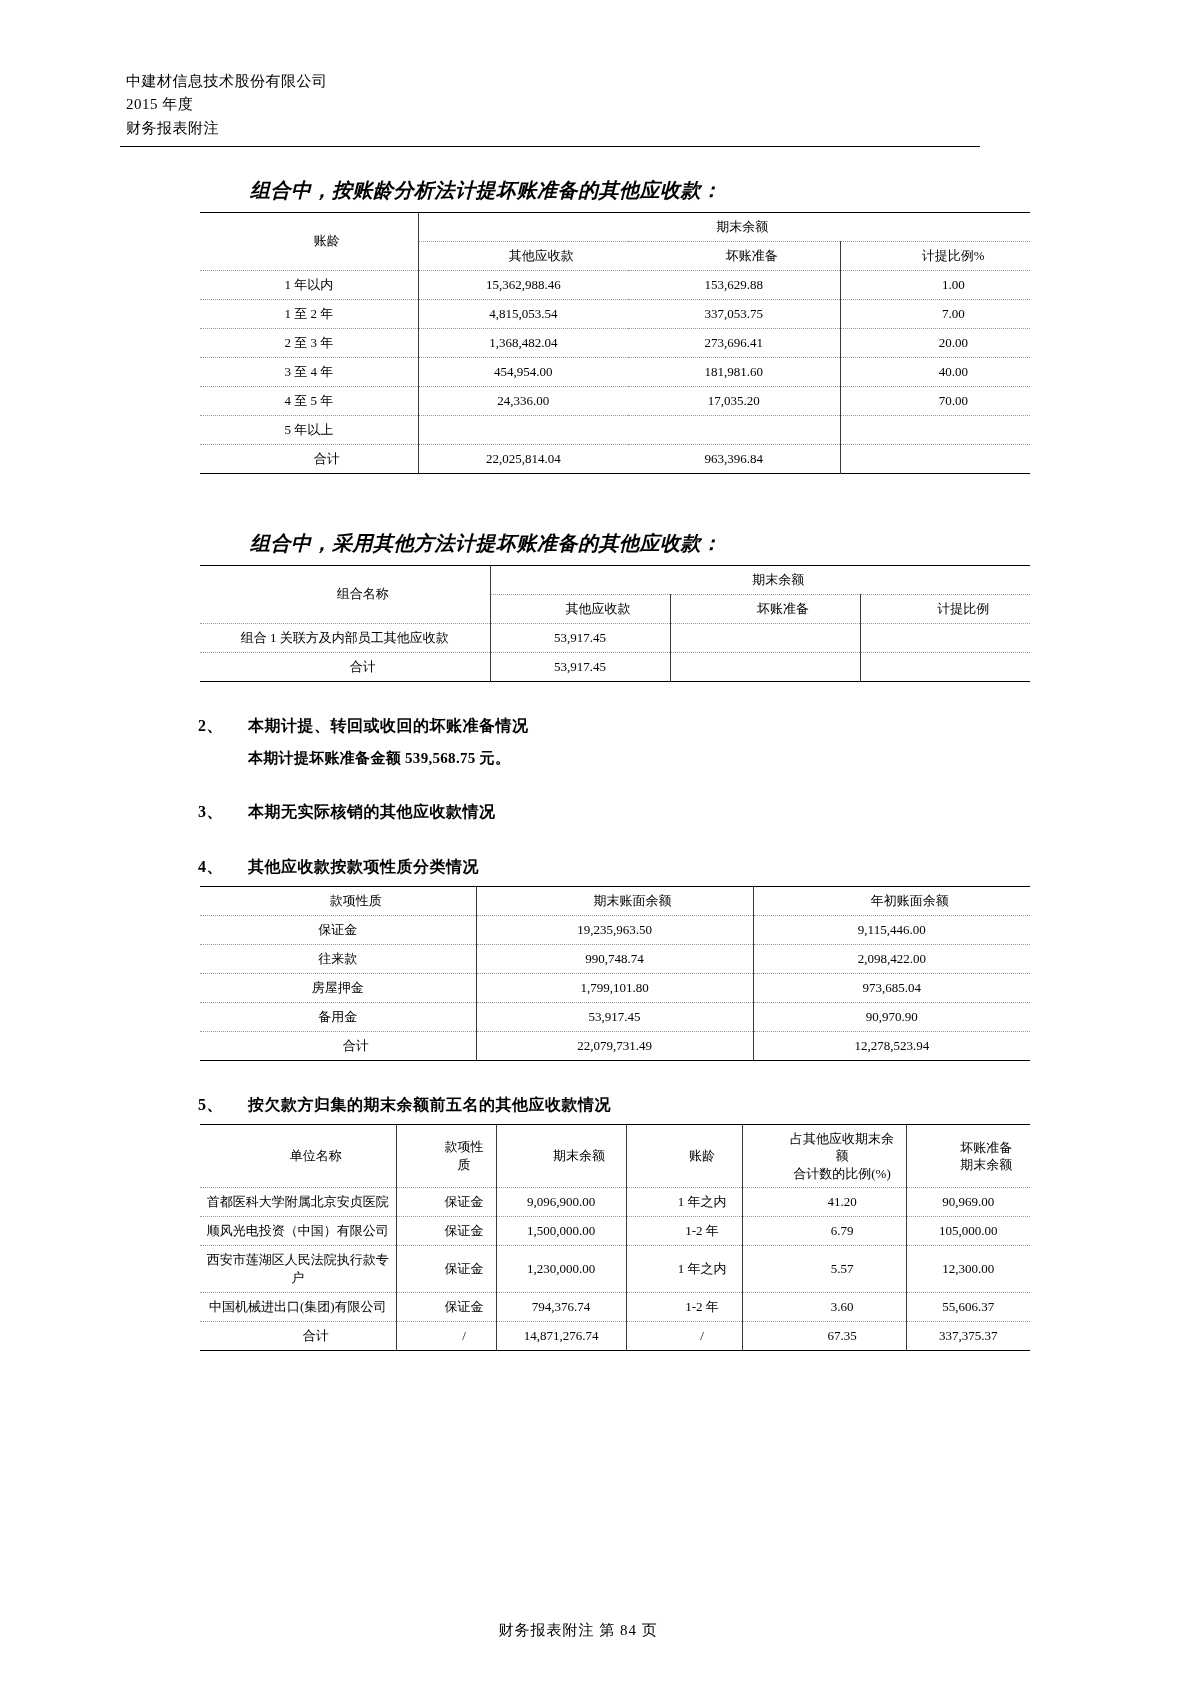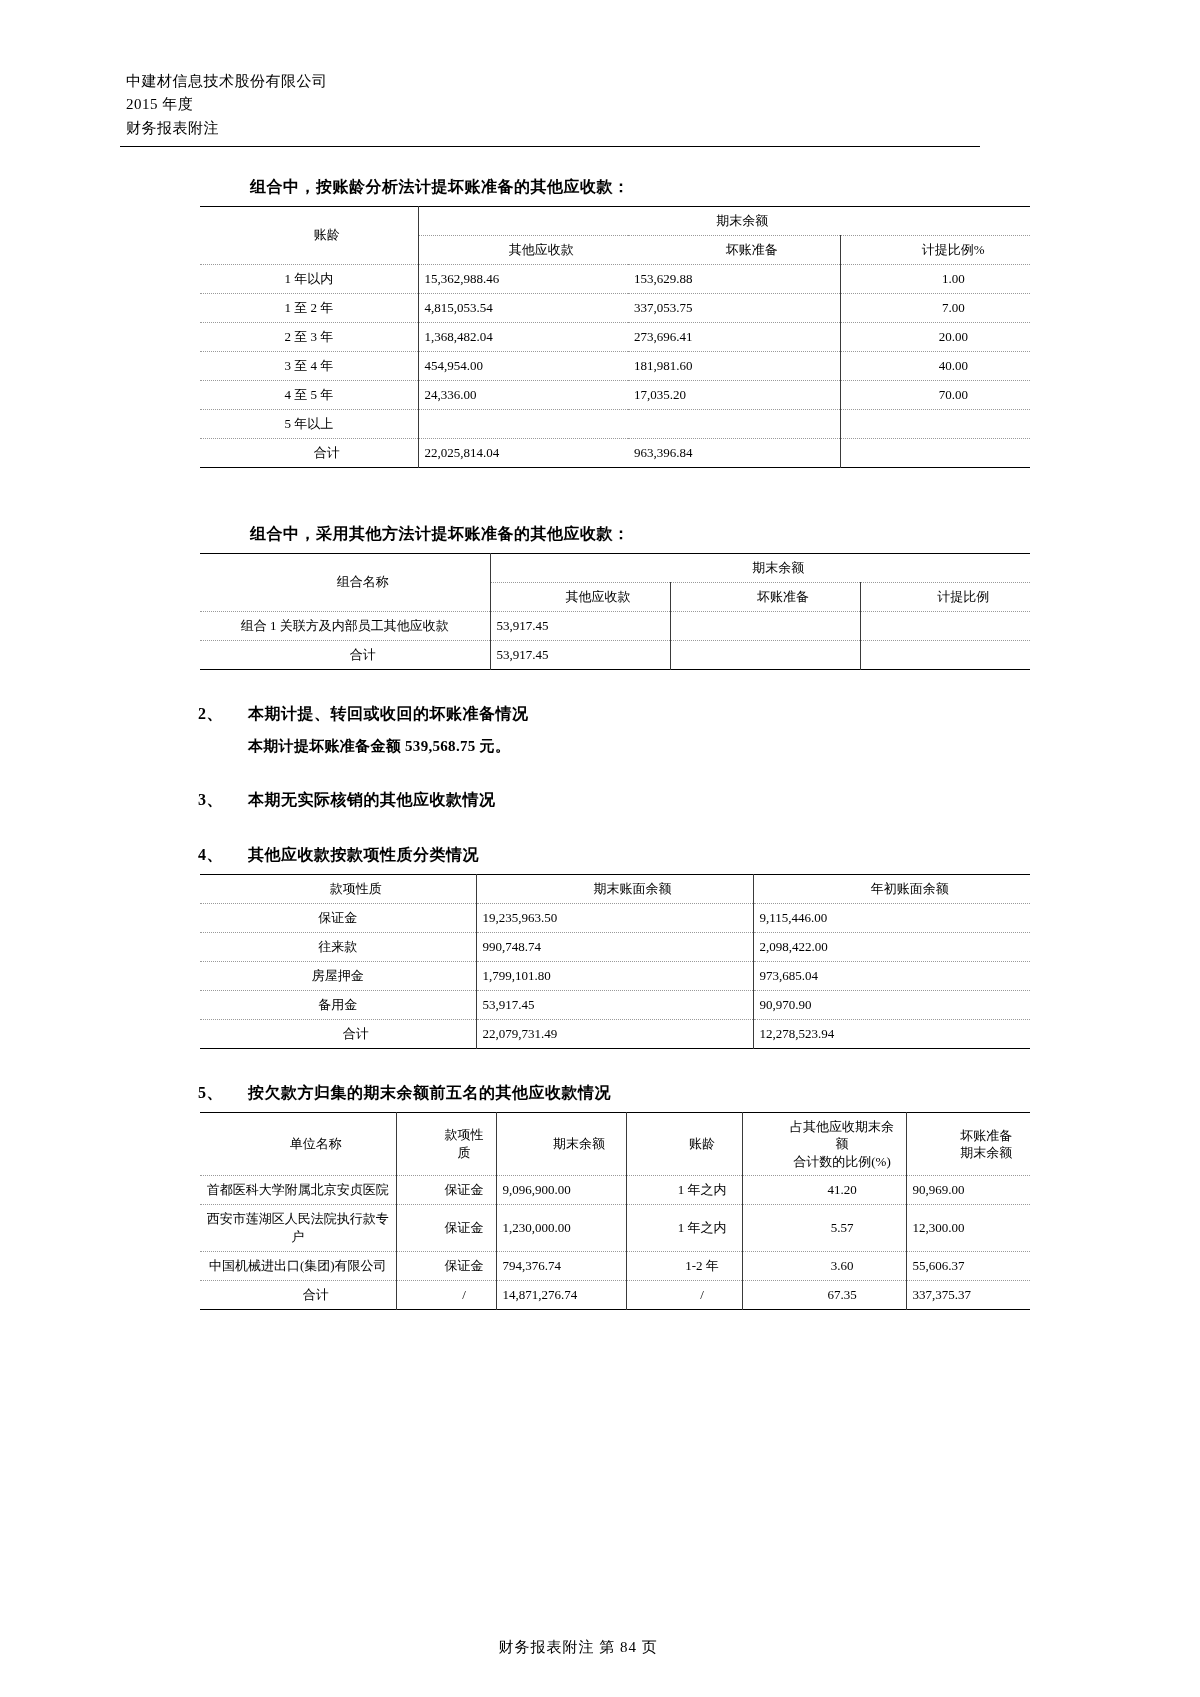--- a/index.html
+++ b/index.html
@@ -24,24 +24,25 @@
     padding-left:6px;
   }
   .header-rule{
     border-bottom:1.6px solid #000;
     margin-top:6px;
     margin-bottom:30px;
     width:860px;
   }
   
   .caption{
-    font-size:16px;
+    font-size:20px;
     font-weight:bold;
     margin:0 0 8px 130px;
     letter-spacing:.5px;
+    font-style:italic;
   }
   
   .section{
     display:flex;
     margin:34px 0 0 78px;
     font-size:16px;
     font-weight:bold;
     letter-spacing:.5px;
   }
   .section .num{width:50px;}
@@ -63,33 +64,33 @@
     font-weight:normal;
     vertical-align:middle;
   }
   .t-outer{
     border-top:1.6px solid #000;
     border-bottom:1.6px solid #000;
   }
   .t-outer td,.t-outer th{border-left:none;border-right:none;}
   .t-outer td.vsep,.t-outer th.vsep{border-right:1px solid #3a3a3a;}
   .ctr{text-align:center;padding-left:42px;}
-  .rgt{text-align:left;}
+  .rgt{text-align:center;}
   .lft{text-align:center;}
   .hdr td{text-align:center;}
   .total td{font-weight:normal;}
   .tbl-1{width:830px;margin:0 0 0 80px;}
   .tbl-2{width:830px;margin:0 0 0 80px;}
   .tbl-4{width:830px;margin:8px 0 0 80px;}
   .tbl-5{width:830px;margin:8px 11px 0 80px;}
   .gap-lg{height:56px;}
   .footer{
     position:absolute;
     left:0;right:0;
-    bottom:40px;
+    bottom:57px;
     text-align:center;
     font-size:15px;
     letter-spacing:1px;
   }
   .two-line{line-height:1.35;}
 </style>
 </head>
 <body>
 
 <div class="page">
@@ -285,20 +286,28 @@
       </tr>
       <tr>
         <td class="lft vsep">首都医科大学附属北京安贞医院</td>
         <td class="ctr vsep">保证金</td>
         <td class="rgt vsep">9,096,900.00</td>
         <td class="ctr vsep">1 年之内</td>
         <td class="ctr vsep">41.20</td>
         <td class="rgt">90,969.00</td>
       </tr>
       <tr>
+        <td class="lft vsep">顺风光电投资（中国）有限公司</td>
+        <td class="ctr vsep">保证金</td>
+        <td class="rgt vsep">1,500,000.00</td>
+        <td class="ctr vsep">1-2 年</td>
+        <td class="ctr vsep">6.79</td>
+        <td class="rgt">105,000.00</td>
+      </tr>
+      <tr>
         <td class="lft vsep">西安市莲湖区人民法院执行款专户</td>
         <td class="ctr vsep">保证金</td>
         <td class="rgt vsep">1,230,000.00</td>
         <td class="ctr vsep">1 年之内</td>
         <td class="ctr vsep">5.57</td>
         <td class="rgt">12,300.00</td>
       </tr>
       <tr>
         <td class="lft vsep">中国机械进出口(集团)有限公司</td>
         <td class="ctr vsep">保证金</td>

